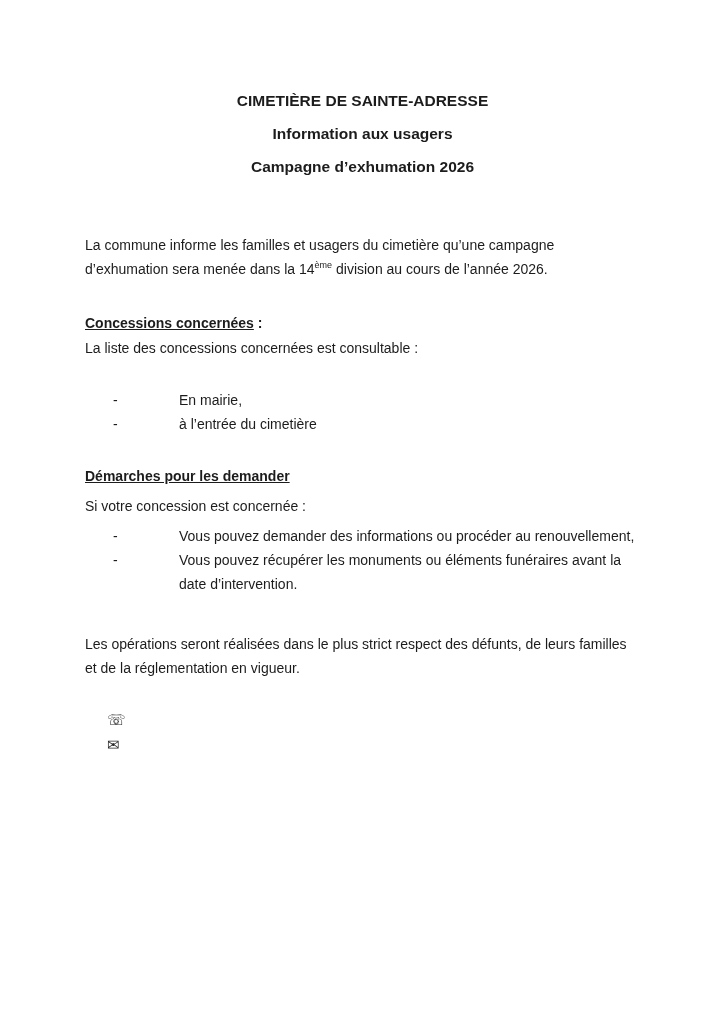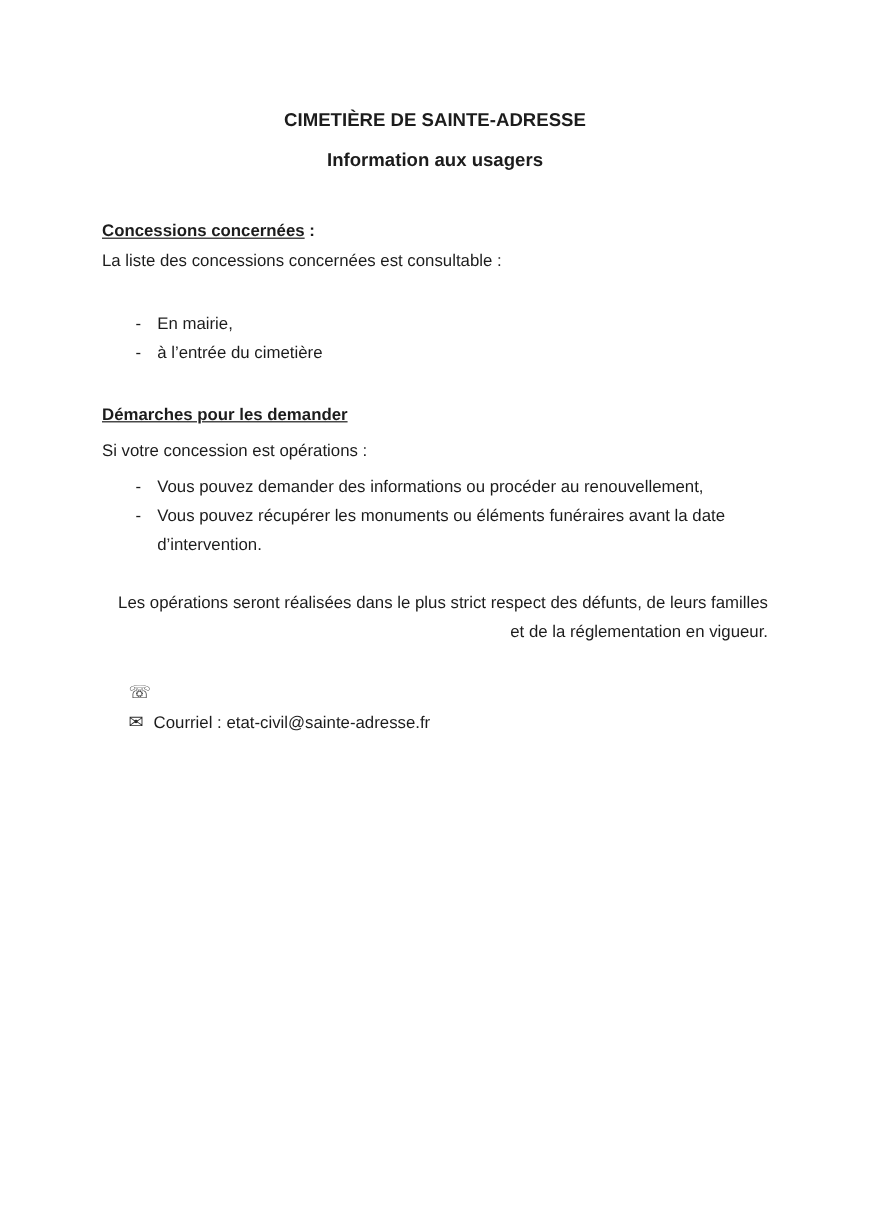--- a/index.html
+++ b/index.html
@@ -41,24 +41,24 @@
   .bullet {
     display: flex;
     align-items: flex-start;
   }
   .bullet .dash {
     flex: 0 0 auto;
     width: 18px;
     margin-left: 28px;
     text-align: left;
   }
-  .bullet .bullet-text { flex: 1 1 auto; }
+  .bullet .bullet-text { flex: 1 1 auto; margin-left: 48px; }
   .heading-2    { margin-top: 28px; }
   .sub-intro    { margin-top: 6px; }
-  .closing      { margin-top: 25px; text-align: right; }
+  .closing      { margin-top: 36px; }
   .contact-block { margin-top: 27px; margin-left: 22px; }
   .contact-line {
     display: flex;
     align-items: baseline;
     line-height: 25px;
   }
   .contact-icon {
     flex: 0 0 auto;
     width: 21px;
     font-size: 15px;
@@ -72,60 +72,61 @@
     line-height: 20px;
   }
 </style>
 </head>
 <body>
 
 <div class="page">
 
   <p class="title-line">CIMETIÈRE DE SAINTE-ADRESSE</p>
   <p class="title-line">Information aux usagers</p>
+  <p class="title-line">Campagne d’exhumation 2026</p>
 
+  <p class="intro"><span>La commune informe les familles et usagers du cimetière qu’une campagne d’exhumation sera menée dans la 14</span><sup class="sup">ème</sup><span> division au cours de l’année 2026.</span></p>
 
   <p class="heading"><span class="underlined">Concessions concernées</span><span> :</span></p>
 
 
   <p class="list-intro">La liste des concessions concernées est consultable :</p>
 
   <div class="bullet-group">
     <div class="bullet">
       <span class="dash">-</span>
       <span class="bullet-text">En mairie,</span>
     </div>
     <div class="bullet">
       <span class="dash">-</span>
       <span class="bullet-text">à l’entrée du cimetière</span>
     </div>
   </div>
 
   <p class="heading heading-2"><span class="underlined">Démarches pour les demander</span></p>
 
-  <p class="sub-intro">Si votre concession est opérations :</p>
+  <p class="sub-intro">Si votre concession est concernée :</p>
 
   <div class="bullet-group tight">
     <div class="bullet">
       <span class="dash">-</span>
       <span class="bullet-text">Vous pouvez demander des informations ou procéder au renouvellement,</span>
     </div>
     <div class="bullet">
       <span class="dash">-</span>
       <span class="bullet-text">Vous pouvez récupérer les monuments ou éléments funéraires avant la date d’intervention.</span>
     </div>
   </div>
 
   <p class="closing">Les opérations seront réalisées dans le plus strict respect des défunts, de leurs familles et de la réglementation en vigueur.</p>
 
   <div class="contact-block">
     <div class="contact-line">
       <span class="contact-icon">☏</span>
     </div>
     <div class="contact-line">
       <span class="contact-icon">✉</span>
-      <span>Courriel : etat-civil@sainte-adresse.fr</span>
     </div>
   </div>
 
   <p class="footer">AL le 23/12/2025</p>
 
 </div>
 
 </body></html>

